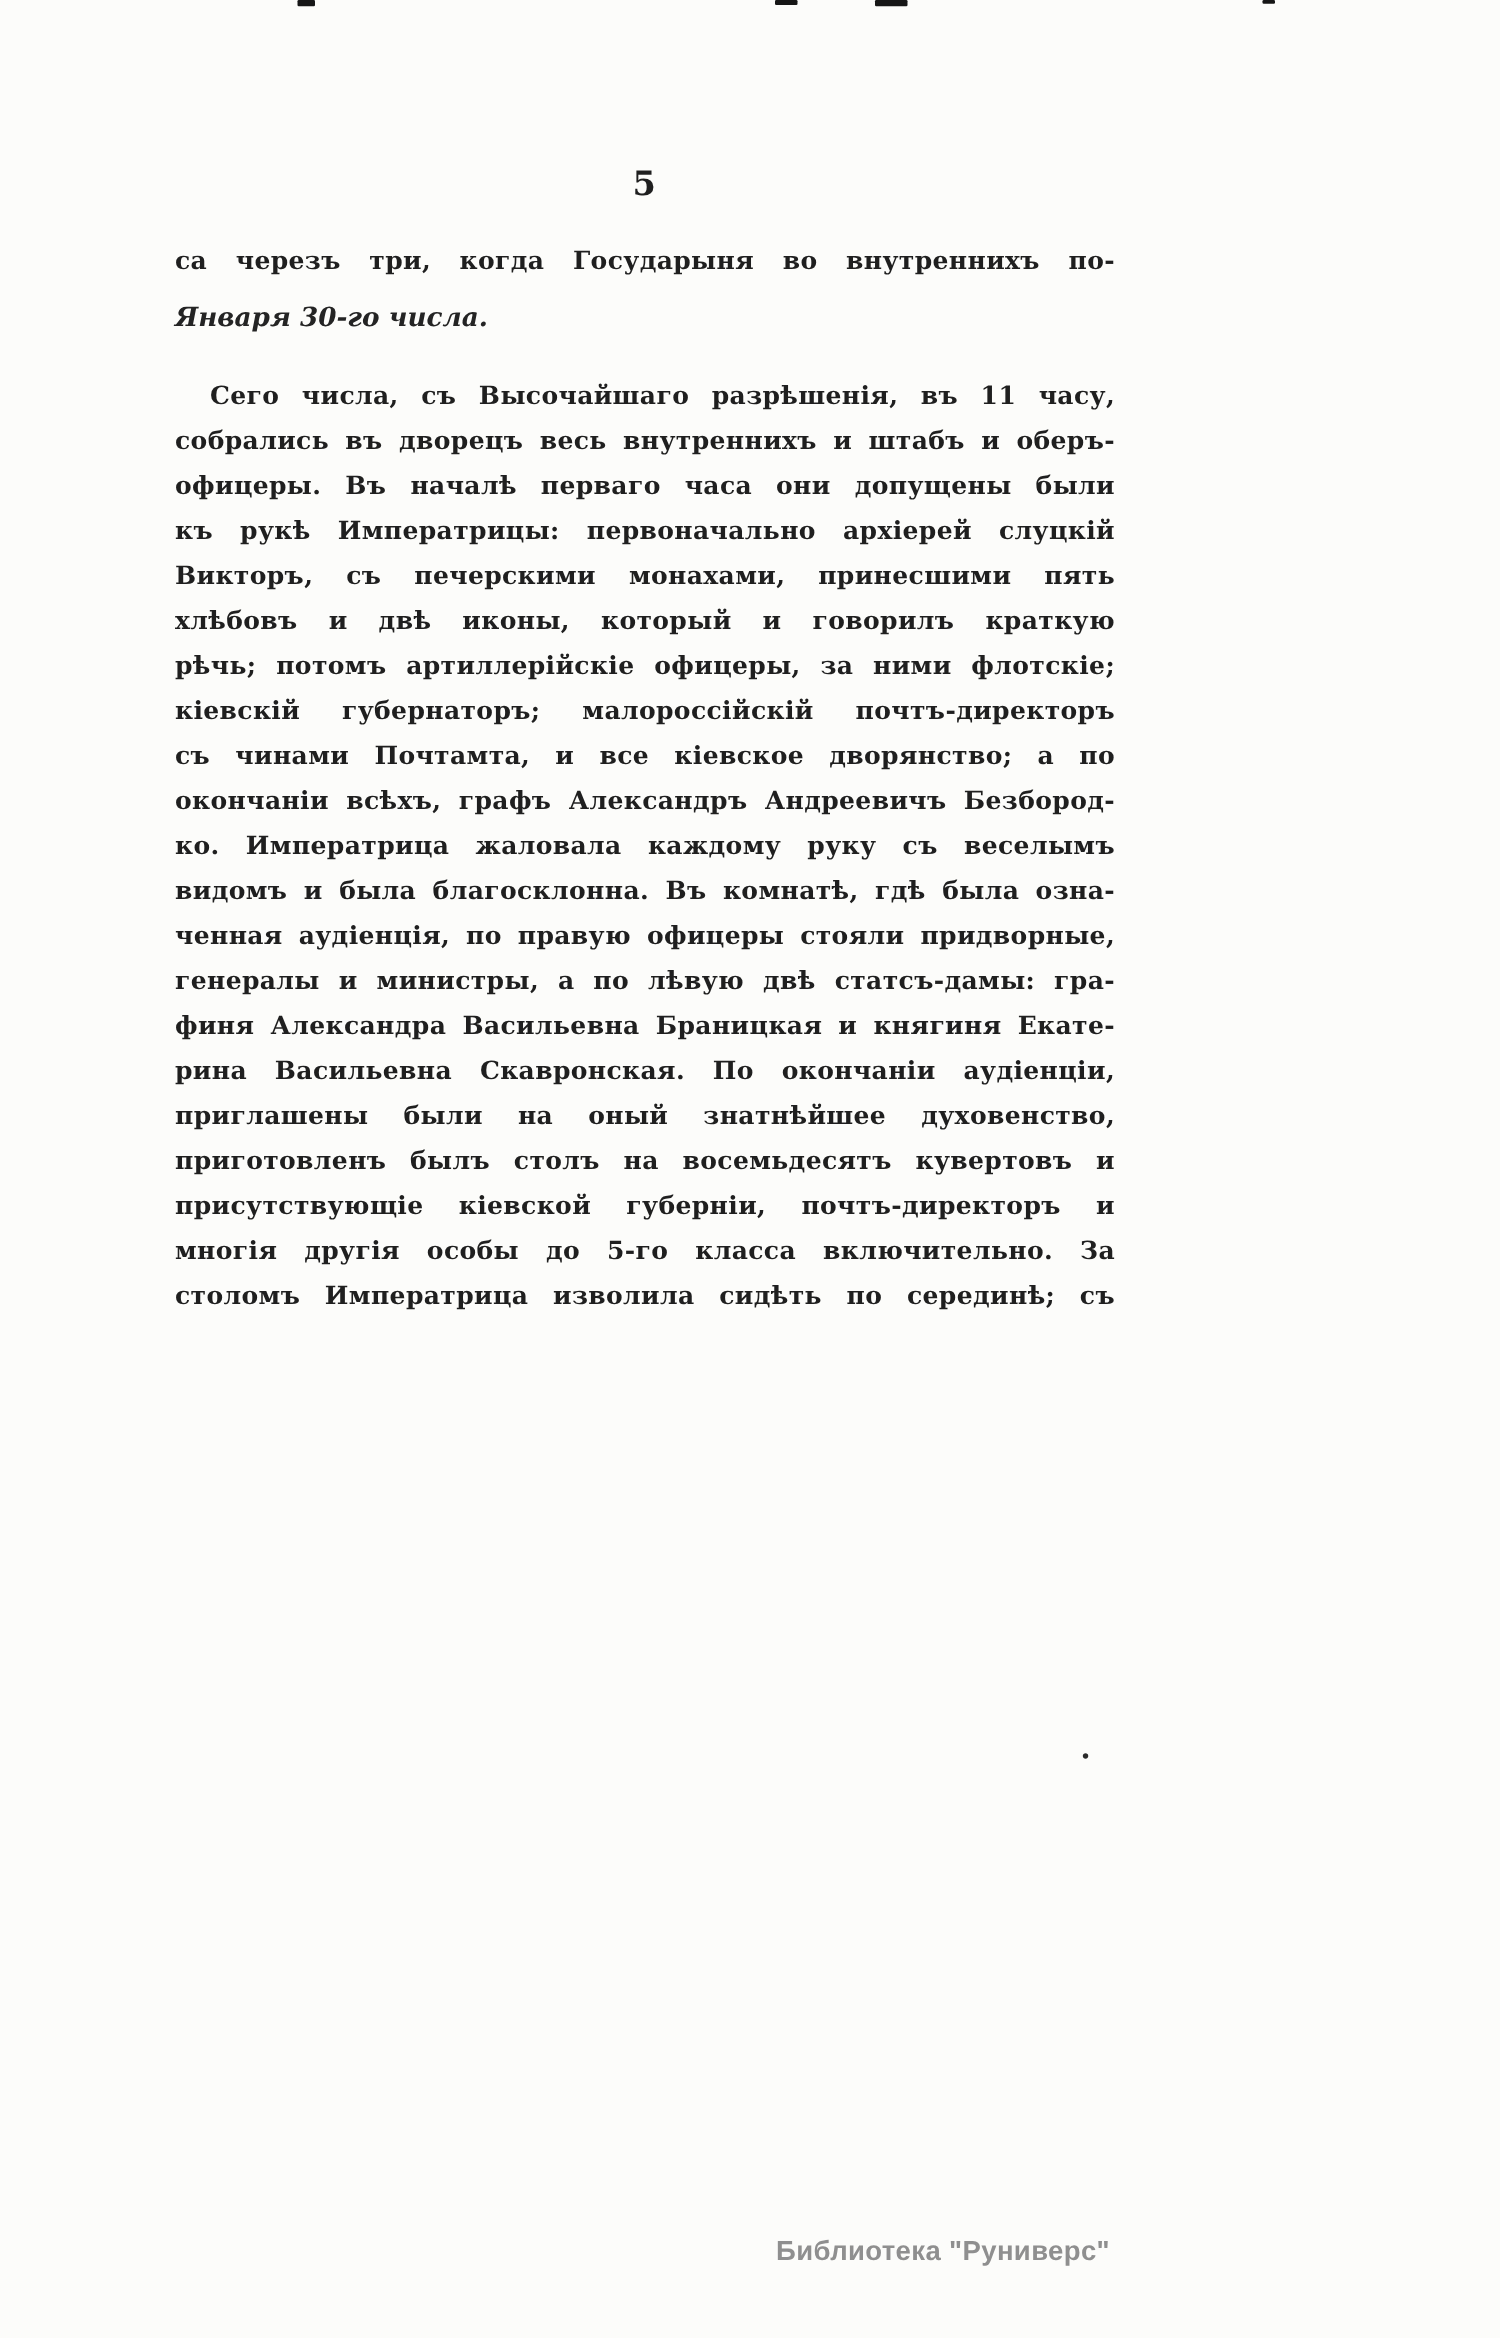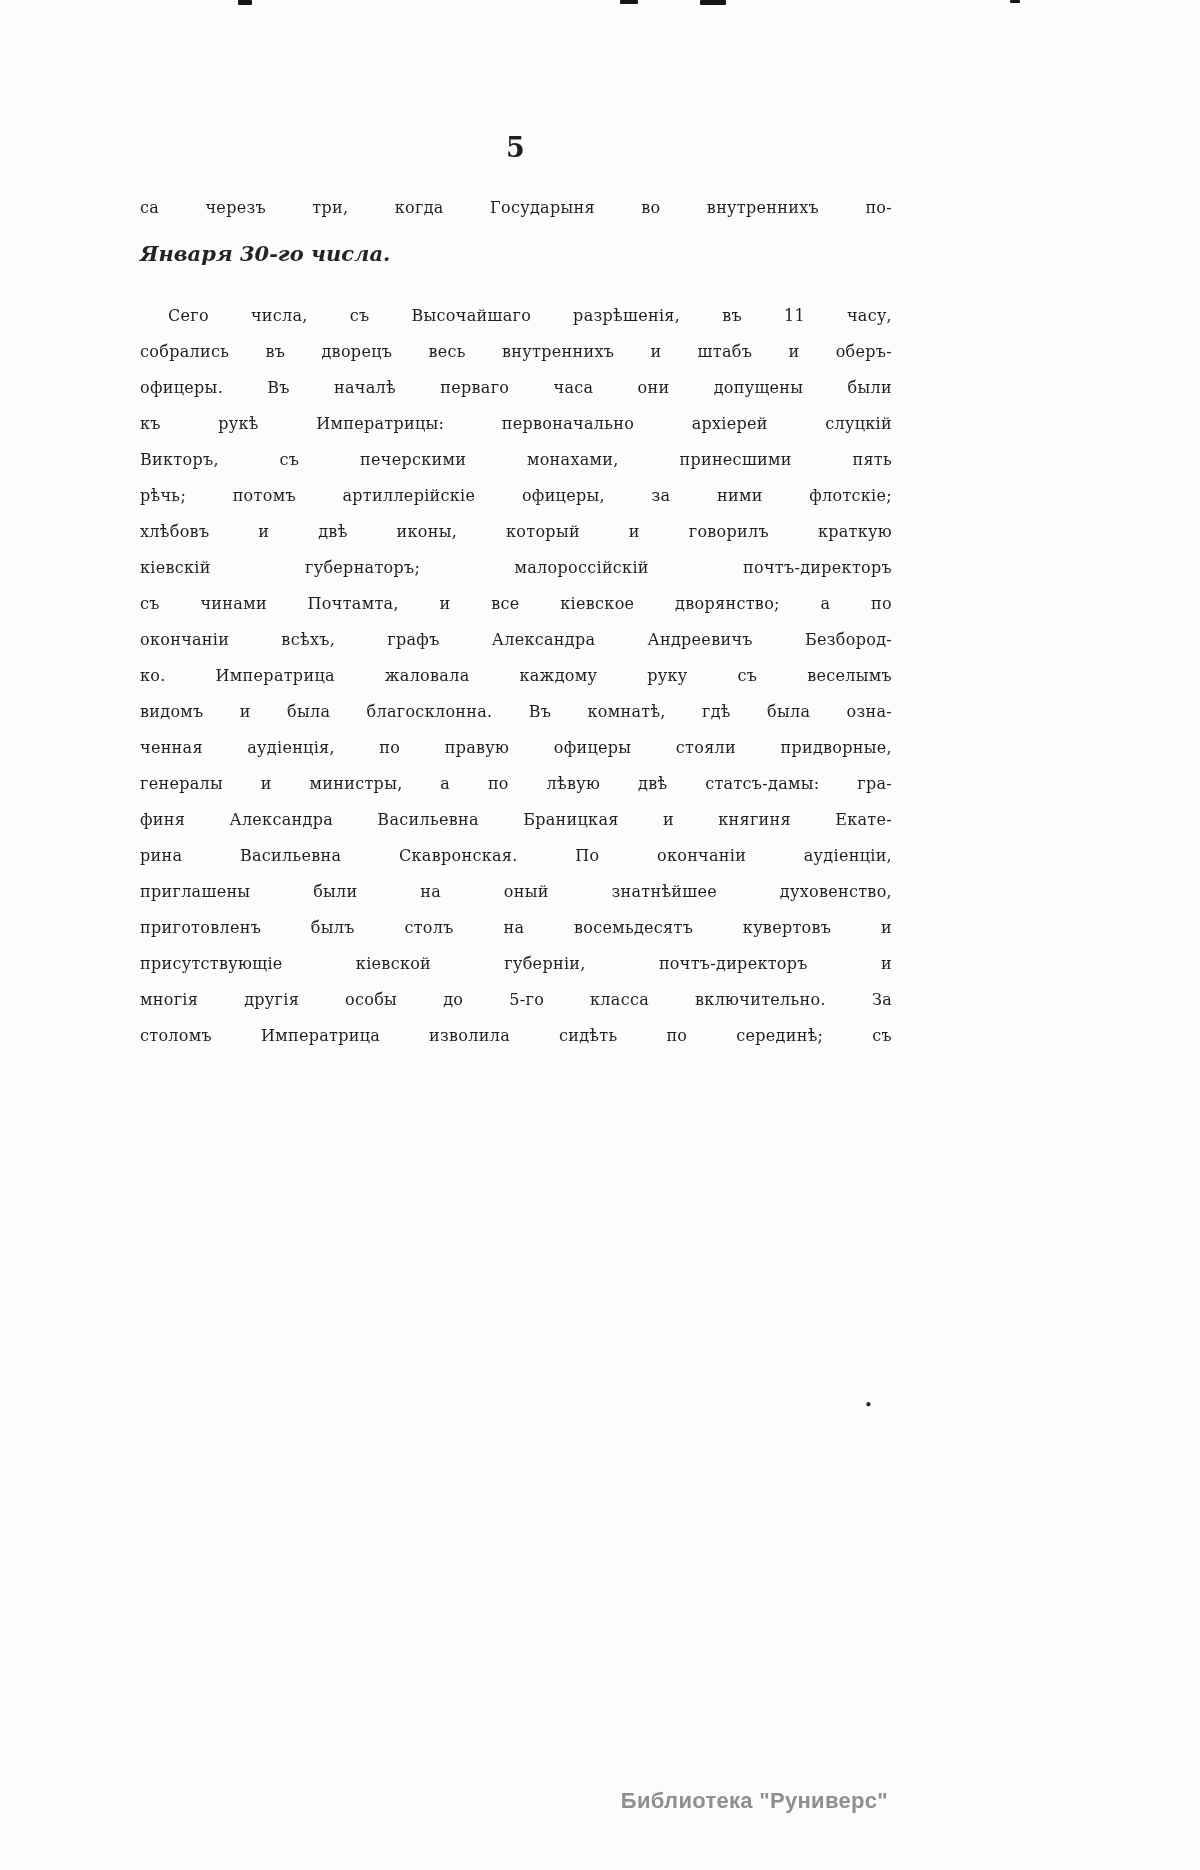--- a/index.html
+++ b/index.html
@@ -29,22 +29,22 @@
   }
   .page-number {
     text-align: center;
     font-size: 27px;
     font-weight: bold;
     letter-spacing: 1px;
     line-height: 36px;
     margin-bottom: 24px;
   }
   .paragraph {
-    font-size: 16px;
-    font-weight: normal;
+    font-size: 20px;
+    font-weight: bold;
     line-height: 36px;
     letter-spacing: 0.3px;
   }
   .line {
     text-align: justify;
     text-align-last: justify;
     white-space: normal;
   }
   .line.last { text-align-last: left; }
   .paragraph.indent .line:first-child { text-indent: 28px; }
@@ -94,25 +94,25 @@
         <div class="paragraph">
           <div class="line">са черезъ три, когда Государыня во внутреннихъ по-</div>
         </div>
         <div class="date-line">Января 30-го числа.</div>
         <div class="paragraph indent">
           <div class="line">Сего числа, съ Высочайшаго разрѣшенія, въ 11 часу,</div>
           <div class="line">собрались въ дворецъ весь внутреннихъ и штабъ и оберъ-</div>
           <div class="line">офицеры. Въ началѣ перваго часа они допущены были</div>
           <div class="line">къ рукѣ Императрицы: первоначально архіерей слуцкій</div>
           <div class="line">Викторъ, съ печерскими монахами, принесшими пять</div>
+          <div class="line">хлѣбовъ и двѣ иконы, который и говорилъ краткую</div>
           <div class="line">рѣчь; потомъ артиллерійскіе офицеры, за ними флотскіе;</div>
-          <div class="line">хлѣбовъ и двѣ иконы, который и говорилъ краткую</div>
           <div class="line">кіевскій губернаторъ; малороссійскій почтъ-директоръ</div>
           <div class="line">съ чинами Почтамта, и все кіевское дворянство; а по</div>
-          <div class="line">окончаніи всѣхъ, графъ Александра Андреевичъ Безбород-</div>
+          <div class="line">окончаніи всѣхъ, графъ Александръ Андреевичъ Безбород-</div>
           <div class="line">ко. Императрица жаловала каждому руку съ веселымъ</div>
           <div class="line">видомъ и была благосклонна. Въ комнатѣ, гдѣ была озна-</div>
           <div class="line">ченная аудіенція, по правую офицеры стояли придворные,</div>
           <div class="line">генералы и министры, а по лѣвую двѣ статсъ-дамы: гра-</div>
           <div class="line">финя Александра Васильевна Браницкая и княгиня Екате-</div>
           <div class="line">рина Васильевна Скавронская. По окончаніи аудіенціи,</div>
           <div class="line">приглашены были на оный знатнѣйшее духовенство,</div>
           <div class="line">приготовленъ былъ столъ на восемьдесятъ кувертовъ и</div>
           <div class="line">присутствующіе кіевской губерніи, почтъ-директоръ и</div>
           <div class="line">многія другія особы до 5-го класса включительно. За</div>

